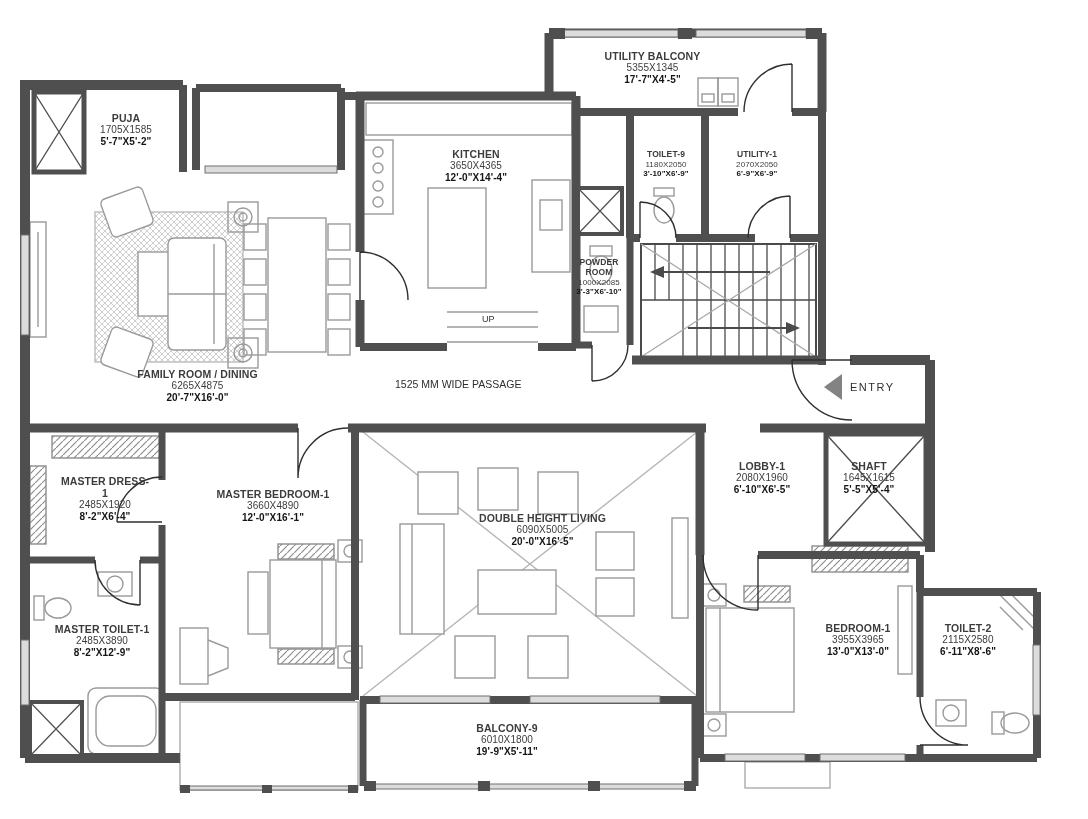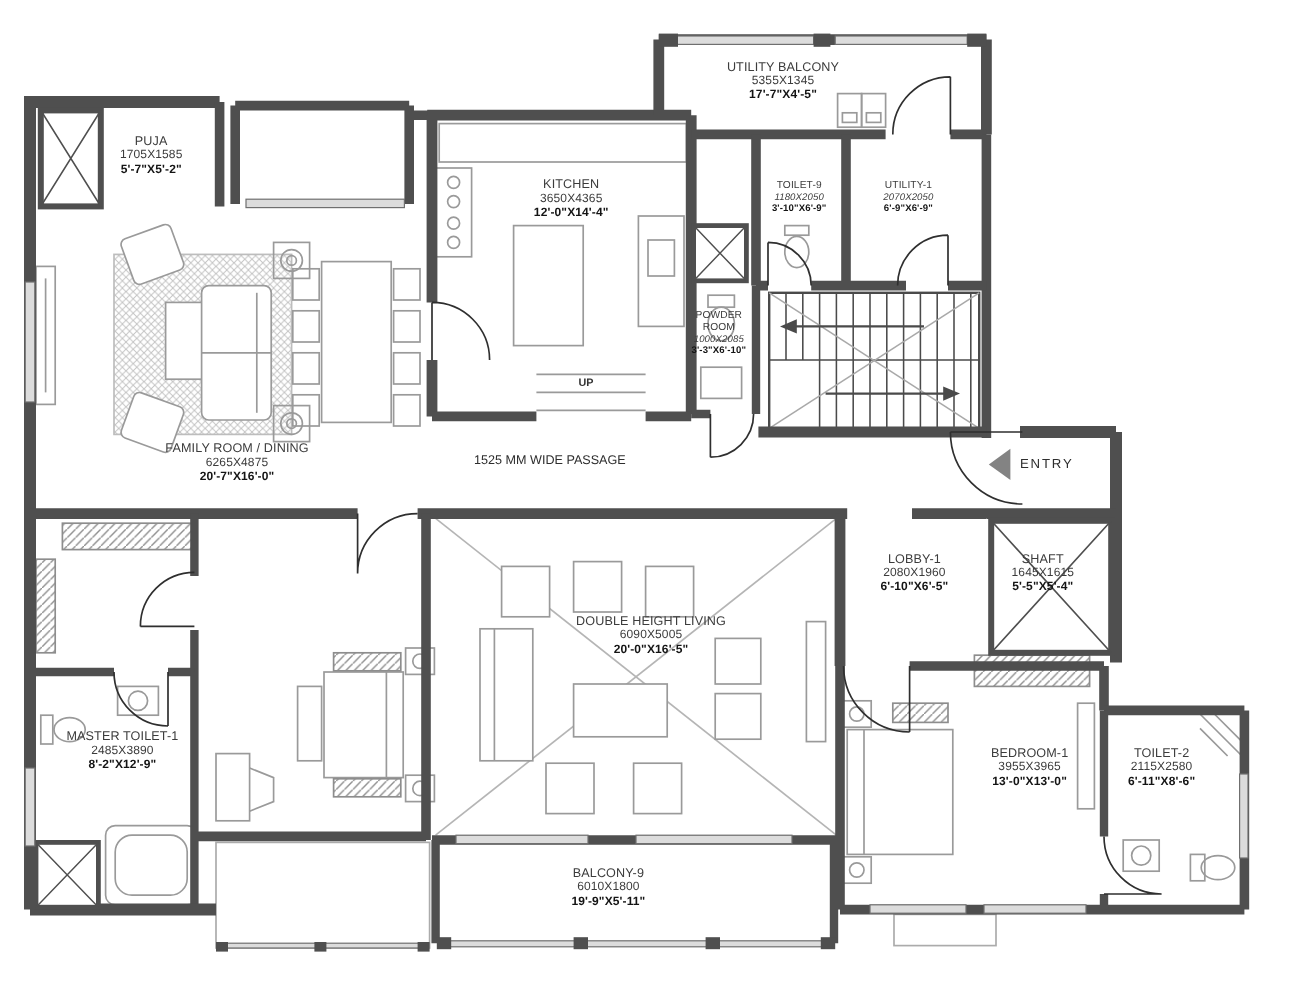--- a/index.html
+++ b/index.html
@@ -1,28 +1,28 @@
 <!DOCTYPE html>
 <html><head>
 <meta charset="utf-8">
 <style>
   html,body{margin:0;padding:0;background:#ffffff;}
   #plan{position:relative;width:1088px;height:819px;background:#ffffff;overflow:hidden;
         font-family:"Liberation Sans",sans-serif;}
   #plan svg{position:absolute;left:0;top:0;}
   .lbl{position:absolute;text-align:center;line-height:1.16;letter-spacing:.1px;color:#3b3b3b;}
-  .lbl .nm{font-size:10.5px;font-weight:400;color:#3c3c3c;}
+  .lbl .nm{font-size:10.5px;font-weight:700;color:#3c3c3c;}
   .lbl .mm{font-size:10px;color:#3c3c3c;}
   .lbl .ft{font-size:10px;font-weight:700;color:#141414;}
   .lbl.sm .nm{font-size:8.5px;}
-  .lbl.sm .mm{font-size:8px;font-style:italic;}
+  .lbl.sm .mm{font-size:8px;}
   .lbl.sm .ft{font-size:8px;}
   .single{position:absolute;font-size:10.5px;font-weight:400;color:#2e2e2e;}
   #entry-label{letter-spacing:1.5px;font-size:11px;}
-  #up-label{font-size:9px;font-weight:700;color:#333;}
+  #up-label{font-size:9px;font-weight:400;color:#333;}
 </style>
 </head>
 <body>
 
 <div id="plan">
 
 <svg width="1088" height="819" viewBox="0 0 1088 819">
   <defs>
     <pattern id="hatch" patternUnits="userSpaceOnUse" width="7" height="7">
       <path d="M0,7 L7,0" stroke="#8d8d8d" stroke-width="1.2"></path>
@@ -305,36 +305,46 @@
   <div class="lbl sm" style="left:568px;top:258px;width:62px">
     <div class="nm">POWDER ROOM</div>
     <div class="mm">1000X2085</div>
     <div class="ft">3'-3"X6'-10"</div>
   </div>
   <div class="lbl" style="left:105px;top:368px;width:185px">
     <div class="nm">FAMILY ROOM / DINING</div>
     <div class="mm">6265X4875</div>
     <div class="ft">20'-7"X16'-0"</div>
   </div>
+  <div class="lbl" style="left:60px;top:475px;width:90px">
+    <div class="nm">MASTER DRESS-1</div>
+    <div class="mm">2485X1920</div>
+    <div class="ft">8'-2"X6'-4"</div>
+  </div>
+  <div class="lbl" style="left:198px;top:488px;width:150px">
+    <div class="nm">MASTER BEDROOM-1</div>
+    <div class="mm">3660X4890</div>
+    <div class="ft">12'-0"X16'-1"</div>
+  </div>
   <div class="lbl" style="left:450px;top:512px;width:185px">
     <div class="nm">DOUBLE HEIGHT LIVING</div>
     <div class="mm">6090X5005</div>
     <div class="ft">20'-0"X16'-5"</div>
   </div>
   <div class="lbl" style="left:716px;top:460px;width:92px">
     <div class="nm">LOBBY-1</div>
     <div class="mm">2080X1960</div>
     <div class="ft">6'-10"X6'-5"</div>
   </div>
   <div class="lbl" style="left:828px;top:460px;width:82px">
     <div class="nm">SHAFT</div>
     <div class="mm">1645X1615</div>
     <div class="ft">5'-5"X5'-4"</div>
   </div>
-  <div class="lbl" style="left:38px;top:608px;width:128px">
+  <div class="lbl" style="left:38px;top:623px;width:128px">
     <div class="nm">MASTER TOILET-1</div>
     <div class="mm">2485X3890</div>
     <div class="ft">8'-2"X12'-9"</div>
   </div>
   <div class="lbl" style="left:802px;top:622px;width:112px">
     <div class="nm">BEDROOM-1</div>
     <div class="mm">3955X3965</div>
     <div class="ft">13'-0"X13'-0"</div>
   </div>
   <div class="lbl" style="left:918px;top:622px;width:100px">

